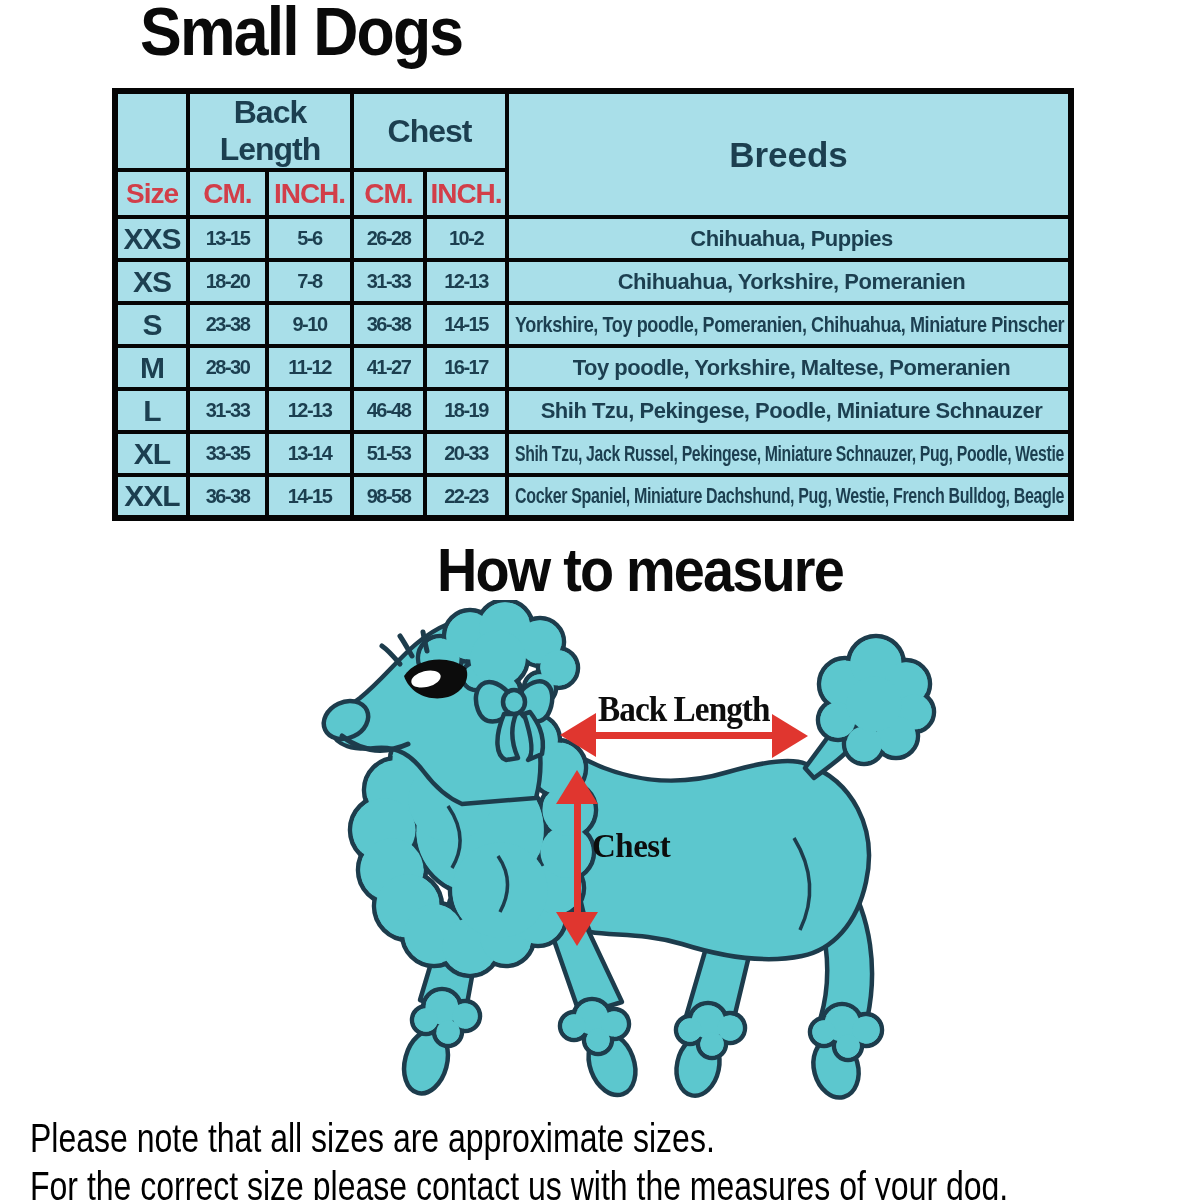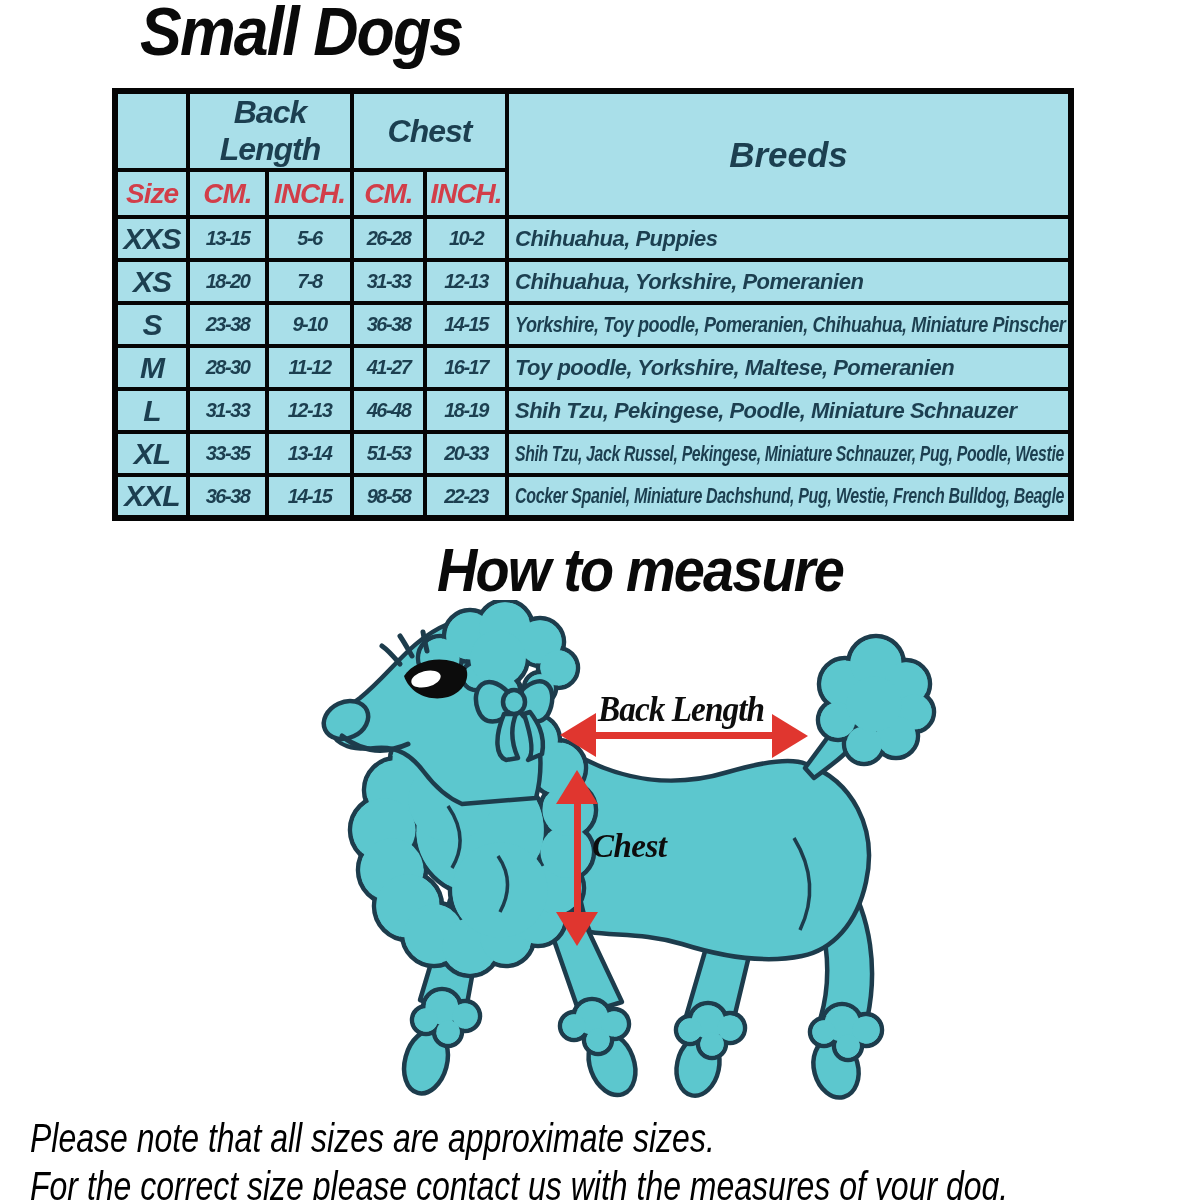--- a/index.html
+++ b/index.html
@@ -1,38 +1,38 @@
 <!DOCTYPE html>
 <html><head>
 <meta charset="utf-8">
 <style>
   html,body{margin:0;padding:0;background:#ffffff;}
   .canvas{position:relative;width:1200px;height:1200px;background:#ffffff;overflow:hidden;
-          font-family:"Liberation Sans",sans-serif;font-style:italic;}
+          font-family:"Liberation Sans",sans-serif;}
 
   
   .main-title{position:absolute;left:140px;top:-8px;font-size:68px;font-weight:700;color:#0a0a0a;
               letter-spacing:-2px;transform:scaleX(0.92);transform-origin:left top;white-space:nowrap;}
   .measure-title{position:absolute;left:40px;top:534px;width:1200px;text-align:center;font-size:62px;
               font-weight:700;color:#0a0a0a;letter-spacing:-2px;transform:scaleX(0.90);white-space:nowrap;}
 
   
   .size-table{position:absolute;left:112px;top:88px;width:962px;border-collapse:collapse;
               table-layout:fixed;border:6px solid #050505;}
   .size-table td{border:4px solid #050505;background:#a9dfe9;text-align:center;vertical-align:middle;
               color:#1c3f50;font-weight:700;padding:0;overflow:hidden;}
   .size-table thead tr:first-child{height:50px;}
   .size-table thead tr:last-child{height:47px;}
   .size-table tbody tr{height:43px;}
   td.group{font-size:32px;letter-spacing:-1px;}
   td.breeds-h{font-size:35px;letter-spacing:0;}
   tr.red-row td{color:#d23e49;font-size:28px;letter-spacing:-1px;}
   td.col-size{font-size:30px;letter-spacing:-1px;}
   td.col-num{font-size:20px;letter-spacing:-1.5px;margin-left:12px;}
-  td.col-breeds{text-align:left;padding-left:6px;font-size:22px;letter-spacing:-0.5px;white-space:nowrap;}
+  td.col-breeds{text-align:center;padding-left:6px;font-size:22px;letter-spacing:-0.5px;white-space:nowrap;}
   td.col-breeds .fit{display:inline-block;white-space:nowrap;transform-origin:left center;}
 
   
   .poodle{position:absolute;left:300px;top:600px;width:640px;height:520px;}
   .ink path,.ink ellipse{fill:#5cc7ce;stroke:#1d3c4c;stroke-width:4.5;stroke-linejoin:round;}
   .cloud circle{fill:#5cc7ce;stroke:#1d3c4c;stroke-width:4.5;}
   .ink .detail{fill:none;stroke-width:3.5;}
   .ink .thick{fill:none;stroke-width:5;stroke-linecap:round;}
   .ink .solid{fill:#0c0c0c;stroke:none;}
   .ink .white{fill:#ffffff;stroke:none;}

